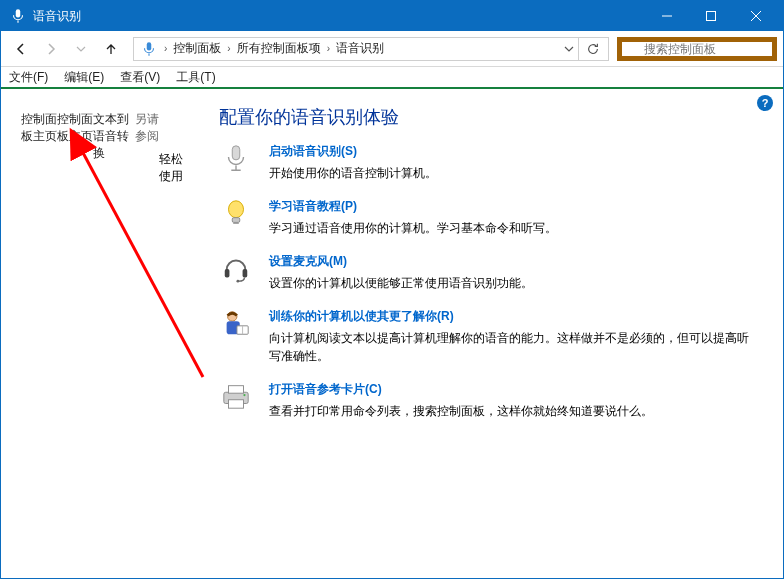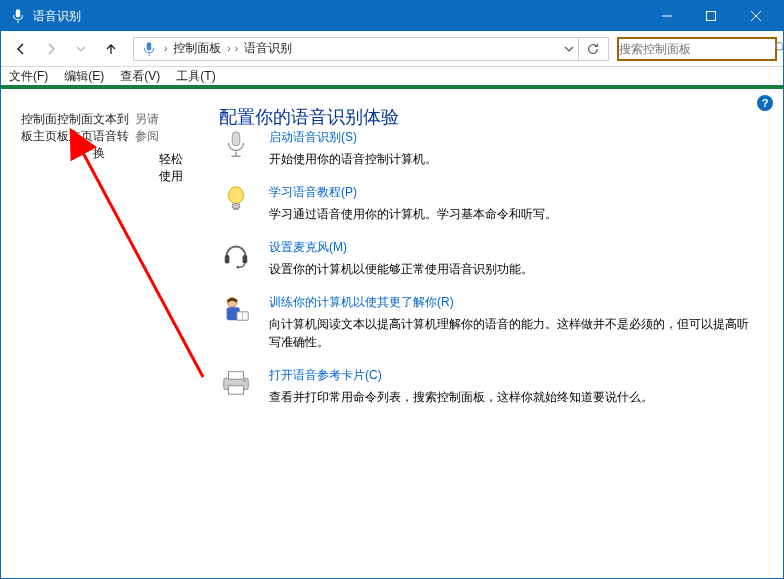--- a/index.html
+++ b/index.html
@@ -16,39 +16,39 @@
   .nav-btn { width: 28px; height: 28px; display: flex; align-items: center; justify-content: center; color: #606060; border-radius: 2px; }
   .nav-btn.enabled { color: #202020; }
   .nav-btn.disabled { color: #b5b5b5; }
   .breadcrumbs { flex: 1; height: 24px; border: 1px solid #cfcfcf; display: flex; align-items: center; padding: 0 2px; margin: 0 6px; }
   .bc-icon { width: 18px; height: 18px; margin: 0 4px; display: flex; align-items: center; }
   .bc-part { padding: 0 4px; height: 100%; display: flex; align-items: center; font-size: 12px; color: #222; }
   .bc-chev { color: #555; font-size: 10px; padding: 0 2px; }
   .bc-spacer { flex: 1; }
   .bc-drop { width: 18px; display: flex; justify-content: center; color: #555; }
   .bc-refresh { width: 28px; display: flex; justify-content: center; color: #505050; border-left: 1px solid #cfcfcf; height: 100%; align-items: center;}
-  .searchbox { width: 160px; height: 24px; border: 2px solid #a16207; display: flex; align-items: center; padding: 0 0; }
+  .searchbox { width: 160px; height: 24px; border: 5px solid #a16207; display: flex; align-items: center; padding: 0 22px; }
   .searchbox input { border: none; outline: none; flex: 1; font-size: 12px; color: #6a6a6a; background: transparent; }
   
-  .menubar { height: 22px; border-bottom: 4px solid #15803d; display: flex; align-items: center; padding: 0 6px; gap: 12px; font-size: 12px; color: #222; }
+  .menubar { height: 22px; border-bottom: 2px solid #15803d; display: flex; align-items: center; padding: 0 6px; gap: 12px; font-size: 12px; color: #222; }
   .menubar span { padding: 0 2px; }
   
   .body { position: absolute; top: 90px; bottom: 0; left: 0; right: 0; display: flex; }
   .sidebar { width: 190px; padding: 14px 8px 10px 20px; display: flex; flex-direction: row; }
   .sidebar .side-link { font-size: 12px; color: #222; padding: 6px 0; }
   .sidebar .side-link.blue { color: #000000; margin-top: 40px; }
   .side-spacer { flex: 1; }
   .side-heading { color: #6a6a6a; font-size: 12px; padding-top: 6px; text-align: center; }
   .main { flex: 1; padding: 14px 28px 10px 28px; position: relative; }
-  .main-title { color: #003399; font-size: 18px; font-weight: normal; }
+  .main-title { color: #003399; font-size: 18px; font-weight: normal; margin-bottom: 14px; }
   .option { display: flex; gap: 16px; margin-bottom: 16px; }
   .option .icon-cell { width: 34px; flex: 0 0 34px; display: flex; justify-content: center; }
   .option .icon-cell svg { width: 30px; height: 30px; }
   .option .opt-body { flex: 1; }
-  .opt-link { color: #0066cc; font-size: 12px; text-decoration: none; }
+  .opt-link { color: #0066cc; font-size: 12px; text-decoration: none; font-weight: bold; }
   .opt-desc { font-size: 12px; color: #000000; padding-top: 4px; line-height: 1.5; }
   
   .help-badge { position: absolute; top: 94px; right: 10px; width: 16px; height: 16px; border-radius: 50%; background: #0b6cbf; color: #fff; font-size: 11px; font-weight: bold; display: flex; align-items: center; justify-content: center; }
   
   .arrow-svg { position: absolute; left: 62px; top: 126px; pointer-events: none; }
 </style>
 </head>
 <body>
 
 <div class="titlebar">
@@ -103,20 +103,21 @@
     <span class="bc-icon">
       <svg viewBox="0 0 24 24">
           <rect x="9" y="3" width="6" height="11" rx="3" fill="#3a8bd8"></rect>
           <path d="M6 11a6 6 0 0012 0" stroke="#3a8bd8" stroke-width="1.5" fill="none"></path>
           <path d="M12 18v3" stroke="#3a8bd8" stroke-width="1.5"></path>
         </svg>
     </span>
     <span class="bc-chev">›</span>
     <span class="bc-part">控制面板</span>
     <span class="bc-chev">›</span>
+    <span class="bc-part">所有控制面板项</span>
     <span class="bc-chev">›</span>
     <span class="bc-part">语音识别</span>
     <span class="bc-spacer"></span>
     <span class="bc-drop">
       <svg width="10" height="10" viewBox="0 0 10 10">
           <path d="M1 3l4 4 4-4" stroke="#555" stroke-width="1.2" fill="none"></path>
         </svg>
     </span>
     <span class="bc-refresh">
       <svg width="14" height="14" viewBox="0 0 16 16">

